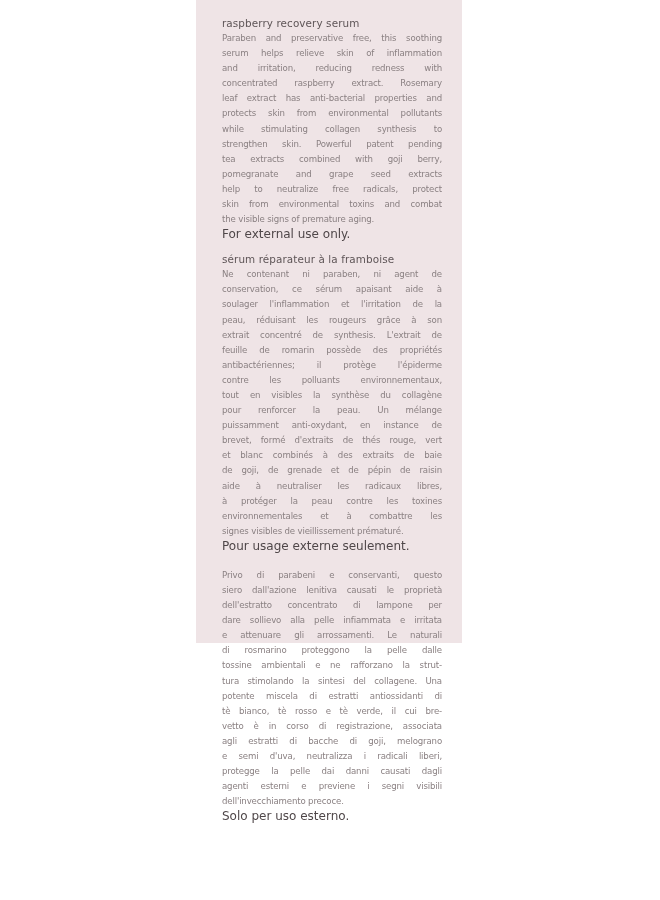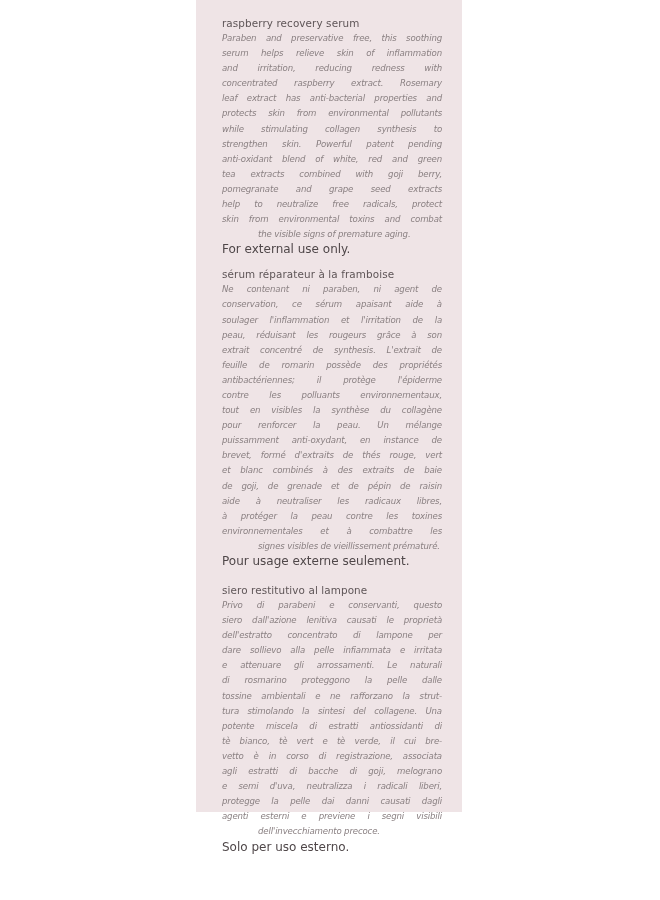--- a/index.html
+++ b/index.html
@@ -1,37 +1,37 @@
 <!DOCTYPE html>
 <html><head>
 <meta charset="utf-8">
 <style>
   html, body { margin: 0; padding: 0; }
   body {
     width: 660px; height: 900px; background: #ffffff; position: relative; overflow: hidden;
     font-family: "DejaVu Sans", sans-serif;
   }
   .panel {
-    position: absolute; left: 196px; top: 0; width: 266px; height: 812px;
+    position: absolute; left: 196px; top: 0; width: 266px; height: 643px;
     background: #efe4e6;
     box-sizing: border-box;
     padding: 16px 20px 0 26px;
   }
   .section { margin-bottom: 10px; }
   .heading {
     font-size: 10.4px; color: #5e5557; letter-spacing: 0.1px;
     line-height: 15px; margin: 0; white-space: nowrap;
   }
   .body {
     font-size: 8.6px; color: #8a8082; line-height: 15.1px;
     margin: 0; text-align: justify; text-align-last: left;
     letter-spacing: -0.15px;
   }
-  .line { display: block; white-space: nowrap; text-align: justify; text-align-last: justify; font-style: italic; }
-  .line.last { text-align-last: left; margin-left: 36px; }
+  .line { display: block; white-space: nowrap; text-align: justify; text-align-last: justify; }
+  .line.last { text-align-last: left; }
   .note {
     font-size: 12px; color: #4f4749; line-height: 15px; margin: 0; white-space: nowrap;
   }
   .s2 { margin-top: 6px; }
   .s3 { margin-top: 14px; }
 </style>
 </head>
 <body>
 
 <div class="panel">
@@ -40,21 +40,20 @@
     <p class="heading">raspberry recovery serum</p>
     <div class="body">
         <span class="line">Paraben and preservative free, this soothing</span>
         <span class="line">serum helps relieve skin of inflammation</span>
         <span class="line">and irritation, reducing redness with</span>
         <span class="line">concentrated raspberry extract. Rosemary</span>
         <span class="line">leaf extract has anti-bacterial properties and</span>
         <span class="line">protects skin from environmental pollutants</span>
         <span class="line">while stimulating collagen synthesis to</span>
         <span class="line">strengthen skin. Powerful patent pending</span>
-        <span class="line">anti-oxidant blend of white, red and green</span>
         <span class="line">tea extracts combined with goji berry,</span>
         <span class="line">pomegranate and grape seed extracts</span>
         <span class="line">help to neutralize free radicals, protect</span>
         <span class="line">skin from environmental toxins and combat</span>
         <span class="line last">the visible signs of premature aging.</span>
       </div>
     <p class="note">For external use only.</p>
   </div>
 
   <div class="section s2">
@@ -76,32 +75,31 @@
         <span class="line">de goji, de grenade et de pépin de raisin</span>
         <span class="line">aide à neutraliser les radicaux libres,</span>
         <span class="line">à protéger la peau contre les toxines</span>
         <span class="line">environnementales et à combattre les</span>
         <span class="line last">signes visibles de vieillissement prématuré.</span>
       </div>
     <p class="note">Pour usage externe seulement.</p>
   </div>
 
   <div class="section s3">
-    <p class="heading">siero restitutivo al lampone</p>
     <div class="body">
         <span class="line">Privo di parabeni e conservanti, questo</span>
         <span class="line">siero dall'azione lenitiva causati le proprietà</span>
         <span class="line">dell'estratto concentrato di lampone per</span>
         <span class="line">dare sollievo alla pelle infiammata e irritata</span>
         <span class="line">e attenuare gli arrossamenti. Le naturali</span>
         <span class="line">di rosmarino proteggono la pelle dalle</span>
         <span class="line">tossine ambientali e ne rafforzano la strut-</span>
         <span class="line">tura stimolando la sintesi del collagene. Una</span>
         <span class="line">potente miscela di estratti antiossidanti di</span>
-        <span class="line">tè bianco, tè vert e tè verde, il cui bre-</span>
+        <span class="line">tè bianco, tè rosso e tè verde, il cui bre-</span>
         <span class="line">vetto è in corso di registrazione, associata</span>
         <span class="line">agli estratti di bacche di goji, melograno</span>
         <span class="line">e semi d'uva, neutralizza i radicali liberi,</span>
         <span class="line">protegge la pelle dai danni causati dagli</span>
         <span class="line">agenti esterni e previene i segni visibili</span>
         <span class="line last">dell'invecchiamento precoce.</span>
       </div>
     <p class="note">Solo per uso esterno.</p>
   </div>
 

